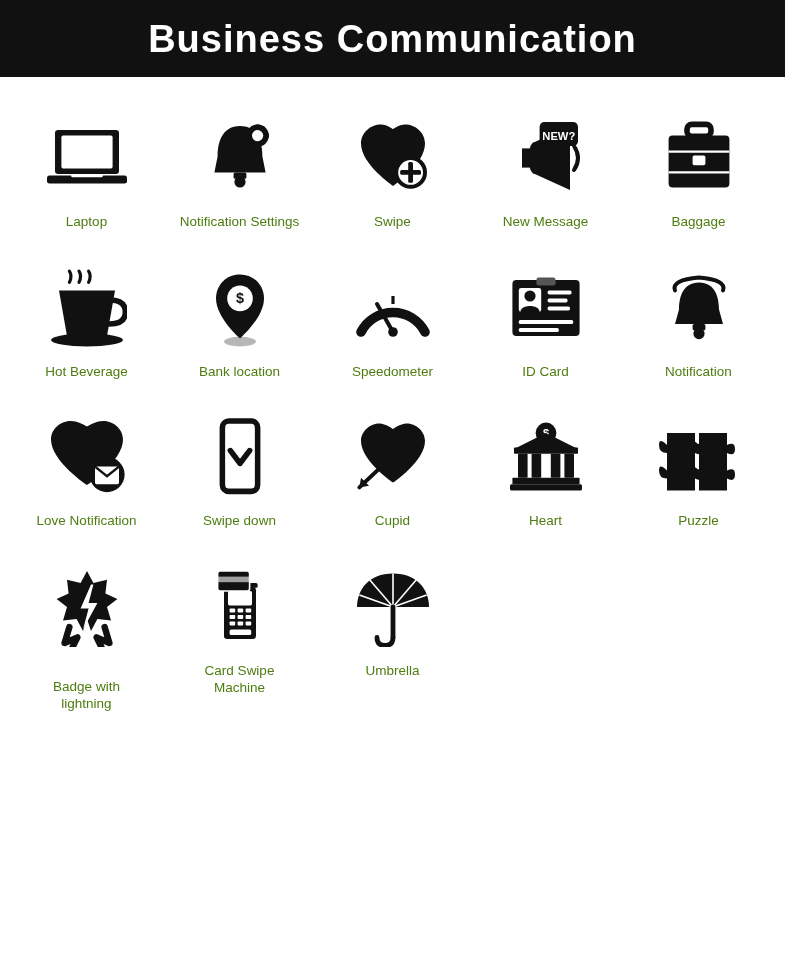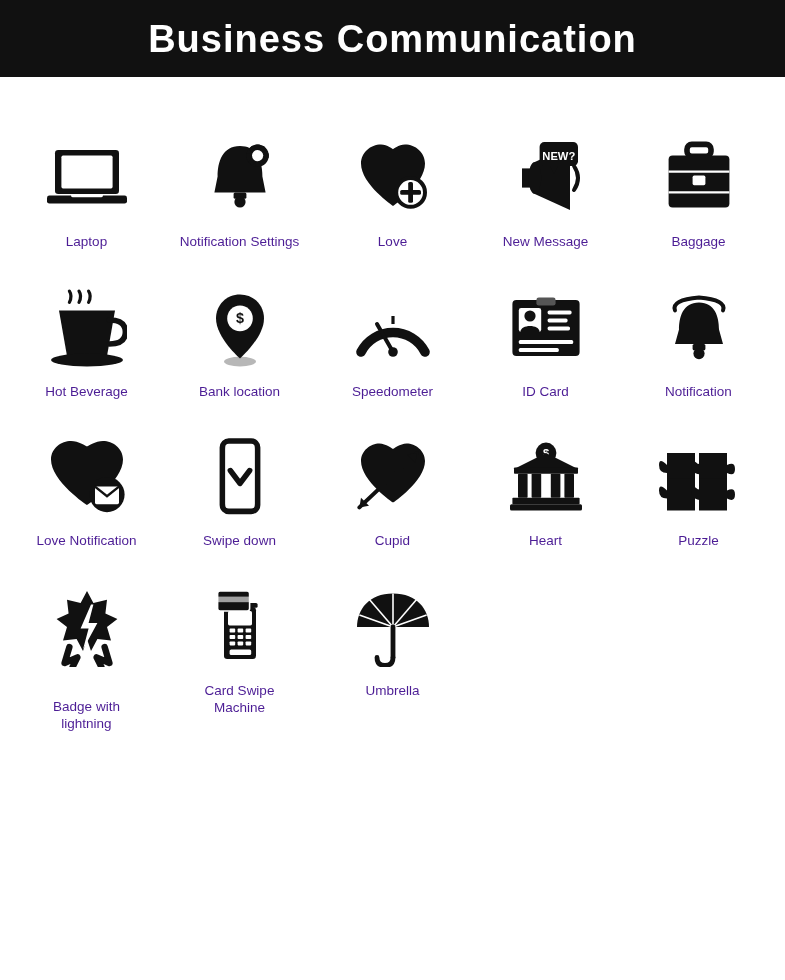--- a/index.html
+++ b/index.html
@@ -10,21 +10,21 @@
       font-family: Arial, sans-serif;
       display: flex;
       flex-direction: column;
       align-items: center;
     }
     .header {
       width: 100%;
       background: #111;
       padding: 18px 0 16px;
       text-align: center;
-      margin-bottom: 28px;
+      margin-bottom: 8px;
     }
     .header h1 {
       color: #fff;
       font-size: 38px;
       font-weight: 900;
       letter-spacing: 1px;
     }
     .grid {
       display: grid;
       grid-template-columns: repeat(5, 1fr);
@@ -48,21 +48,21 @@
       text-align: right;
     }
     .icon-wrap svg {
       width: 80px;
       height: 80px;
       fill: #111;
     }
     .icon-label {
       font-size: 13.5px;
       font-weight: 500;
-      color: #4c1d95;
+      color: #4d7c0f;
       text-align: center;
       line-height: 1.3;
     }
   </style>
 </head>
 <body>
 
 <div class="header">
   <h1>Business Communication</h1>
 </div>
@@ -107,21 +107,21 @@
   <div class="icon-cell">
     <div class="icon-wrap">
       <svg viewBox="0 0 100 100" xmlns="http://www.w3.org/2000/svg">
         <path d="M50 85 C50 85 10 58 10 32 C10 18 22 8 35 8 C43 8 50 14 50 14 C50 14 57 8 65 8 C78 8 90 18 90 32 C90 58 50 85 50 85Z"></path>
 
         <circle cx="72" cy="68" r="18" fill="#fff" stroke="#111" stroke-width="5"></circle>
         <rect x="69" y="55" width="6" height="26" rx="2" fill="#111"></rect>
         <rect x="59" y="65" width="26" height="6" rx="2" fill="#111"></rect>
       </svg>
     </div>
-    <span class="icon-label">Love</span>
+    <span class="icon-label">Swipe</span>
   </div>
 
   <div class="icon-cell">
     <div class="icon-wrap">
       <svg viewBox="0 0 100 100" xmlns="http://www.w3.org/2000/svg">
 
         <path d="M20 38 L20 62 L36 62 L36 38 Z"></path>
         <path d="M36 30 L80 10 L80 90 L36 70 Z"></path>
         <ellipse cx="36" cy="50" rx="8" ry="20"></ellipse>
 

